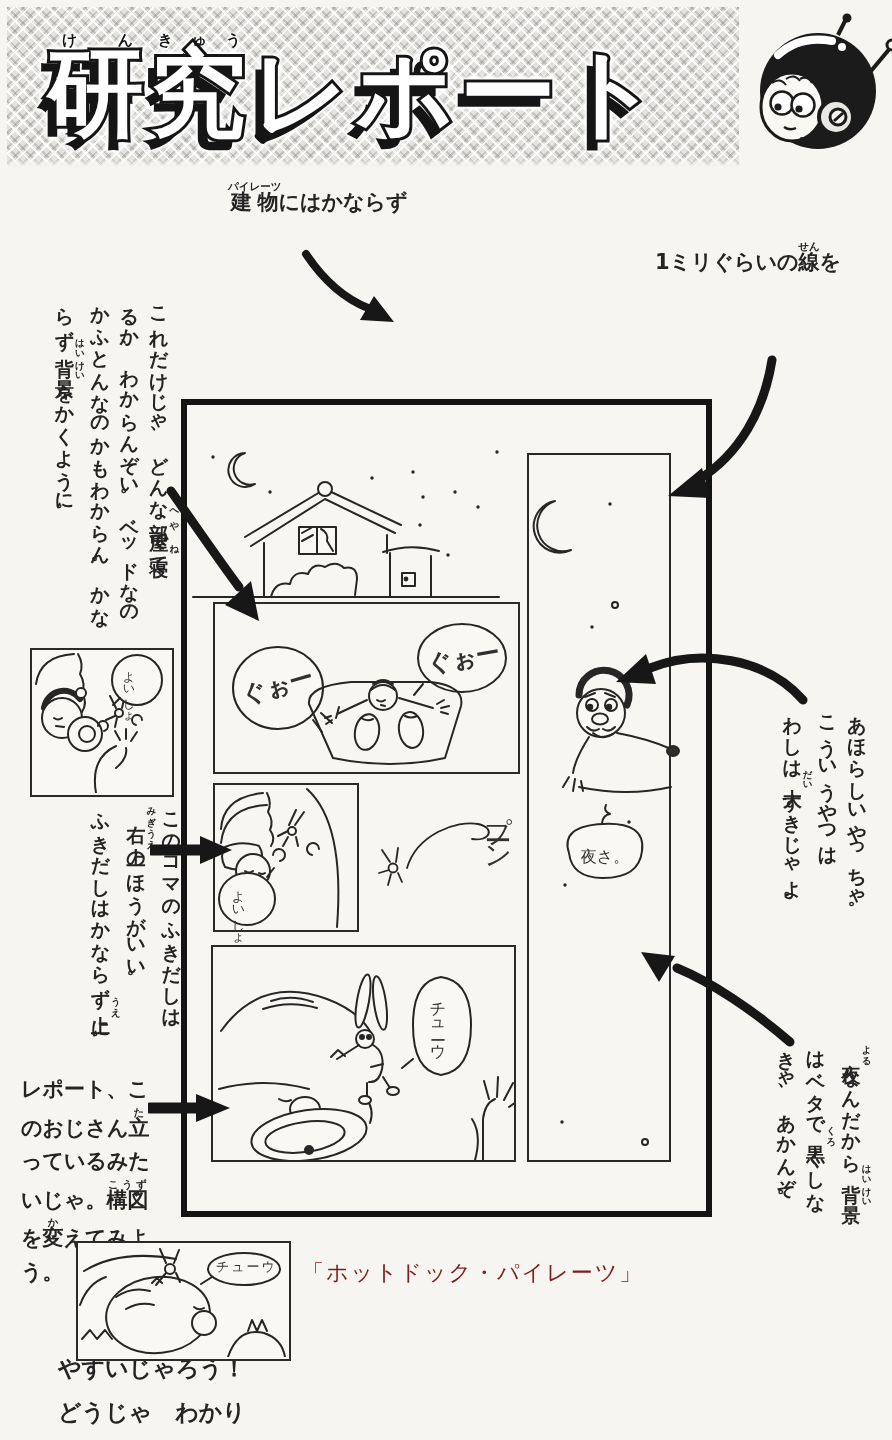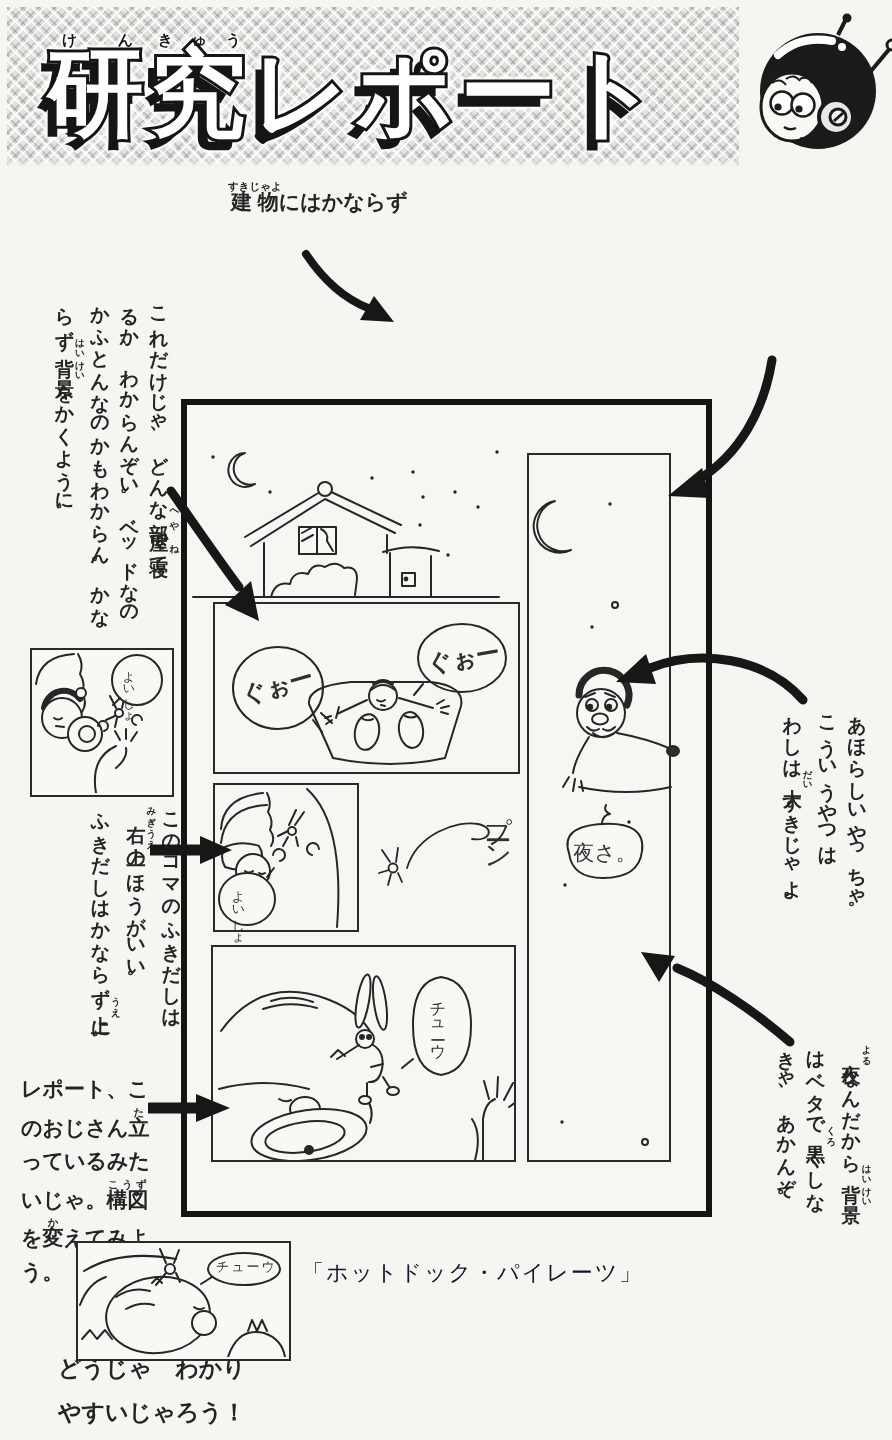--- a/index.html
+++ b/index.html
@@ -36,21 +36,21 @@
   }
   .mascot{position:absolute;left:735px;top:4px;}
   
   .note{position:absolute;font-weight:700;color:#242424;}
   .note .ln{white-space:nowrap;}
   .v{writing-mode:vertical-rl;}
   rt{font-weight:700;}
   .h21{font-size:21px;line-height:1.86;}
   .h23{font-size:23px;line-height:1.92;}
   .v19{font-size:19px;line-height:1.55;}
-  .credit{position:absolute;font-size:22px;line-height:1.9;font-weight:500;letter-spacing:2px;color:#0f172a;}
+  .credit{position:absolute;font-size:22px;line-height:1.9;font-weight:500;letter-spacing:2px;color:#7f1d1d;}
   
   .page{position:absolute;left:181px;top:399px;width:519px;height:806px;
         border:6px solid #141414;background:#f8f6f2;}
   .panel{position:absolute;border:2px solid #2a2a2a;background:#f8f6f2;}
   .ink{stroke:#262626;fill:none;stroke-linecap:round;stroke-linejoin:round;}
   .paperfill{fill:#faf8f4;}
   .bt{position:absolute;color:#303030;white-space:nowrap;}
   .arrow{position:absolute;}
   .arrow path{stroke:#171717;fill:none;stroke-linecap:round;}
   .arrow polygon{fill:#171717;stroke:none;}
@@ -77,24 +77,25 @@
     <circle cx="57" cy="98" r="3.6" fill="#1b1b1b"></circle>
     <path d="M42,116 q6,4 12,1" stroke="#1b1b1b" stroke-width="2.5" fill="none"></path>
     <path d="M58,128 Q80,134 92,120" stroke="#1b1b1b" stroke-width="4" fill="none"></path>
     <circle cx="94" cy="106" r="17" fill="#e9e7e3" stroke="#1b1b1b" stroke-width="4"></circle>
     <circle cx="96" cy="106" r="8" fill="#f5f3ef" stroke="#1b1b1b" stroke-width="3"></circle>
     <line x1="92" y1="110" x2="101" y2="102" stroke="#1b1b1b" stroke-width="3"></line>
   </svg>
 </div>
 
 <div class="note h21" style="left:228px;top:181px;">
-  <div class="ln"><ruby>建物<rt>すきじゃよ</rt></ruby>にはかならず</div>
+  <div class="ln"><ruby>建物<rt>パイレーツ</rt></ruby>にはかならず</div>
 </div>
 
 <div class="note h21" style="left:655px;top:241px;">
+  <div class="ln">1ミリぐらいの<ruby>線<rt>せん</rt></ruby>を</div>
 </div>
 
 <div class="note v v19" style="left:50px;top:294px;height:360px;">
   <div>これだけじゃ、どんな<ruby>部屋<rt>へや</rt></ruby>で<ruby>寝<rt>ね</rt></ruby>て</div>
   <div>るか、わからんぞい。ベッドなの</div>
   <div>かふとんなのかもわからん。かな</div>
   <div>らず<ruby>背景<rt>はいけい</rt></ruby>をかくように。</div>
 </div>
 
 <div class="note v v19" style="left:86px;top:800px;height:290px;">
@@ -118,22 +119,22 @@
   <div>わしは<ruby>大<rt>だい</rt></ruby>すきじゃよ。</div>
 </div>
 
 <div class="note v v19" style="right:20px;top:1038px;height:230px;">
   <div><ruby>夜<rt>よる</rt></ruby>なんだから<ruby>背景<rt>はいけい</rt></ruby></div>
   <div>はベタで<ruby>黒<rt>くろ</rt></ruby>くしな</div>
   <div>きゃ、あかんぞ。</div>
 </div>
 
 <div class="note h23" style="left:58px;top:1346px;">
+  <div class="ln">やすいじゃろう！</div>
   <div class="ln">どうじゃ　わかり</div>
-  <div class="ln">やすいじゃろう！</div>
 </div>
 
 <div class="credit" style="left:302px;top:1252px;">
   <div>「ホットドック・パイレーツ」</div>
 </div>
 
 <div class="page">
 
   <svg width="340" height="197" viewBox="0 0 340 197" style="position:absolute;left:0;top:0;">
     <g class="ink" stroke-width="2">
@@ -198,21 +199,21 @@
         </g>
       </g>
       <g fill="#262626">
         <circle cx="81" cy="49" r="1.7"></circle>
           <circle cx="63" cy="172" r="1.7"></circle>
         <circle cx="100" cy="367" r="1.7"></circle>
           <circle cx="36" cy="430" r="1.7"></circle>
         <circle cx="33" cy="667" r="1.7"></circle>
       </g>
     </svg>
-    <div class="bt" style="left:42px;top:384px;width:68px;text-align:center;font-size:21px;">夜さ。</div>
+    <div class="bt" style="left:42px;top:392px;width:68px;text-align:center;font-size:16px;">夜さ。</div>
   </div>
 
   <div class="panel" style="left:26px;top:197px;width:303px;height:168px;">
     <svg width="303" height="168" viewBox="0 0 303 168">
       <g class="ink" stroke-width="2">
         <g>
           <ellipse cx="63" cy="84" rx="45" ry="41" class="paperfill"></ellipse>
           <path d="M98,116 l9,12 M106,109 l11,10"></path>
         </g>
         <g>

